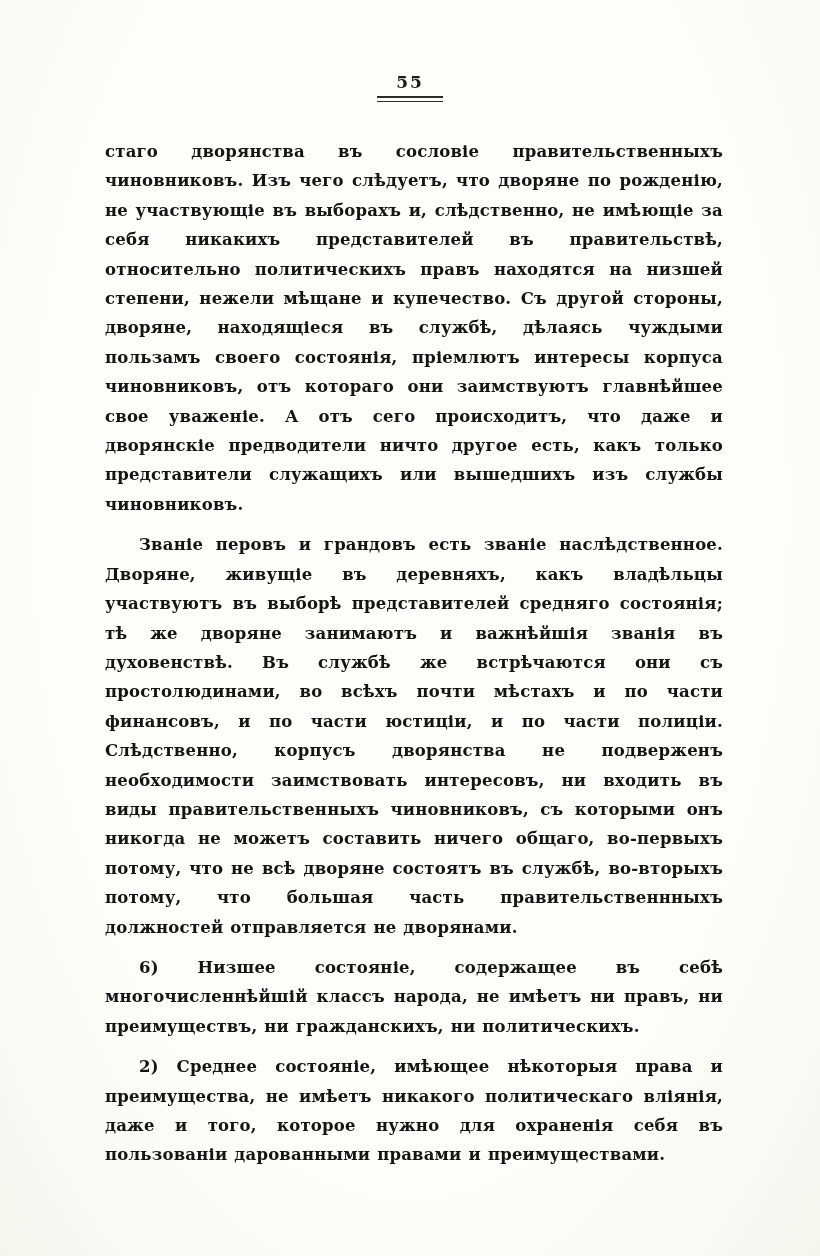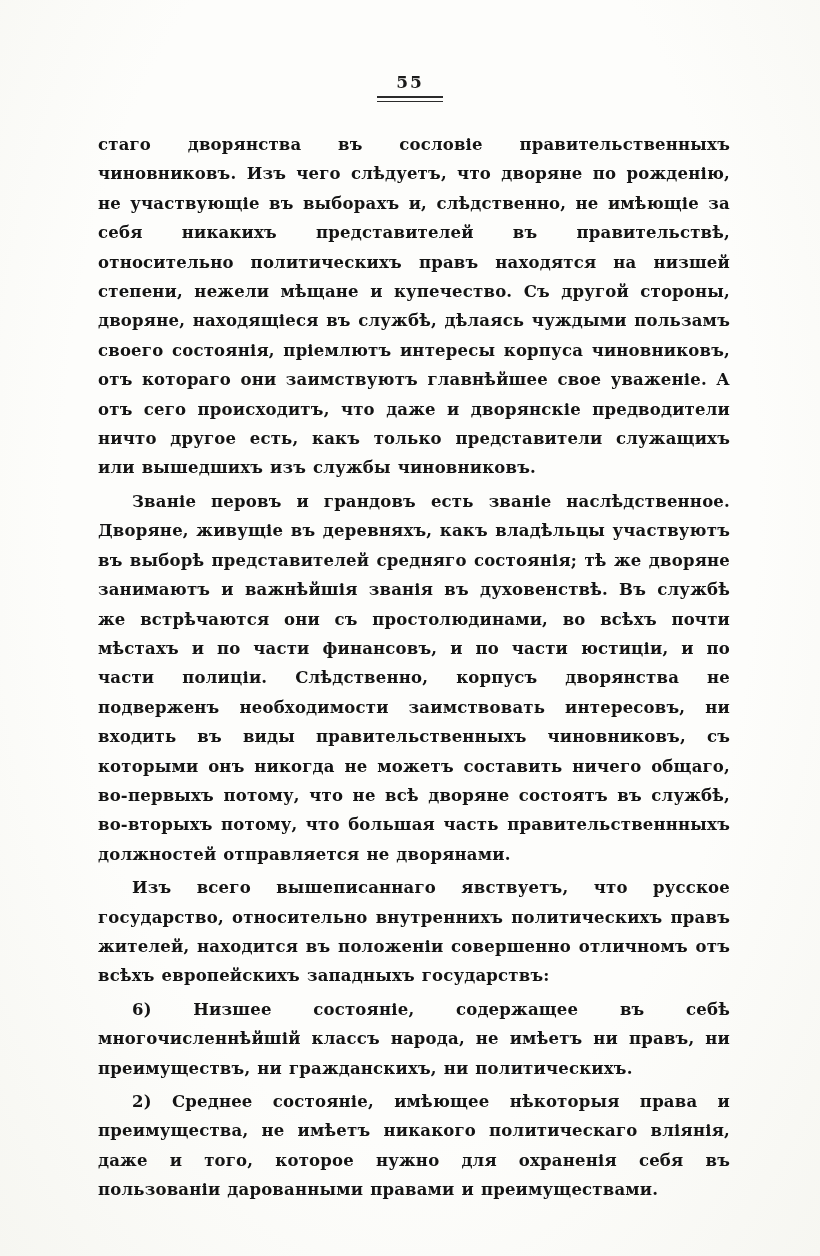--- a/index.html
+++ b/index.html
@@ -45,37 +45,36 @@
     width: 640px;
     font-size: 16.5px;
     font-weight: bold;
     line-height: 29.4px;
     text-align: justify;
     letter-spacing: 0.2px;
     word-spacing: 1px;
     color: #141414;
   }
   .para {
-    margin: 4px;
+    margin: 11px;
     padding: 0;
   }
   .para.indent {
     text-indent: 34px;
   }
   .it {
   }
 </style>
 </head>
 <body>
 
 <div class="page">
   <div class="page-header">
     <div class="page-number">55</div>
     <div class="header-rule"></div>
   </div>
   <div class="text-block">
       <p class="para"><span>стаго дворянства въ сословіе правительственныхъ чиновниковъ. Изъ чего слѣдуетъ, что дворяне по рожденію, не участвующіе въ выборахъ и, слѣдственно, не имѣющіе за себя никакихъ представителей въ правительствѣ, относительно политическихъ правъ находятся на низшей степени, нежели мѣщане и купечество. Съ другой стороны, дворяне, находящіеся въ службѣ, дѣлаясь чуждыми пользамъ своего состоянія, пріемлютъ интересы корпуса чиновниковъ, отъ котораго они заимствуютъ главнѣйшее свое уваженіе. А отъ сего происходитъ, что даже и дворянскіе предводители ничто другое есть, какъ только представители служащихъ или вышедшихъ изъ службы чиновниковъ.</span></p>
       <p class="para indent"><span>Званіе перовъ и грандовъ есть званіе наслѣдственное. Дворяне, живущіе въ деревняхъ, какъ владѣльцы участвуютъ въ выборѣ представителей средняго состоянія; тѣ же дворяне занимаютъ и важнѣйшія званія въ духовенствѣ. Въ службѣ же встрѣчаются они съ простолюдинами, во всѣхъ почти мѣстахъ и по части финансовъ, и по части юстиціи, и по части полиціи. Слѣдственно, корпусъ дворянства не подверженъ необходимости заимствовать интересовъ, ни входить въ виды правительственныхъ чиновниковъ, съ которыми онъ никогда не можетъ составить ничего общаго, во-первыхъ потому, что не всѣ дворяне состоятъ въ службѣ, во-вторыхъ потому, что большая часть правительственнныхъ должностей отправляется не дворянами.</span></p>
-      <p class="para indent"><span>Изъ всего вышеписаннаго явствуетъ, что русское государство, относительно внутреннихъ политическихъ правъ жителей, находится въ положеніи совершенно отличномъ отъ всѣхъ европейскихъ западныхъ государствъ:</span></p>
       <p class="para indent"><span>6) Низшее состояніе, содержащее въ себѣ многочисленнѣйшій классъ народа, </span><span class="it">не имѣетъ ни правъ, ни преимуществъ, ни гражданскихъ, ни политическихъ.</span></p>
       <p class="para indent"><span>2) Среднее состояніе, имѣющее нѣкоторыя права и преимущества, не имѣетъ никакого политическаго вліянія, даже и того, которое нужно </span><span class="it">для охраненія себя въ пользованіи дарованными правами и преимуществами.</span></p>
     </div>
 </div>
 
 </body></html>

